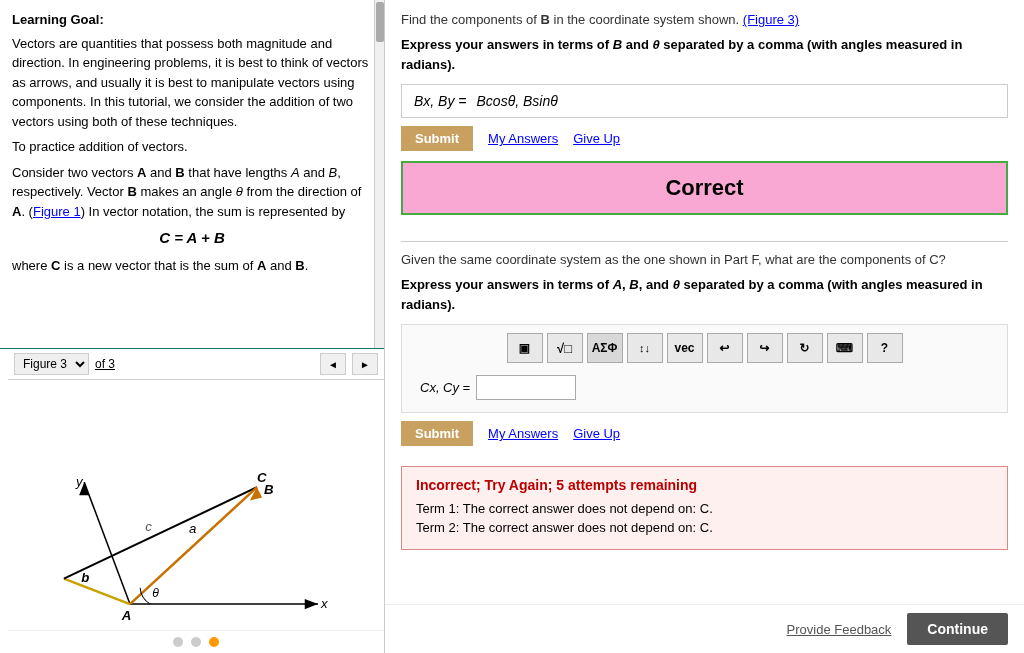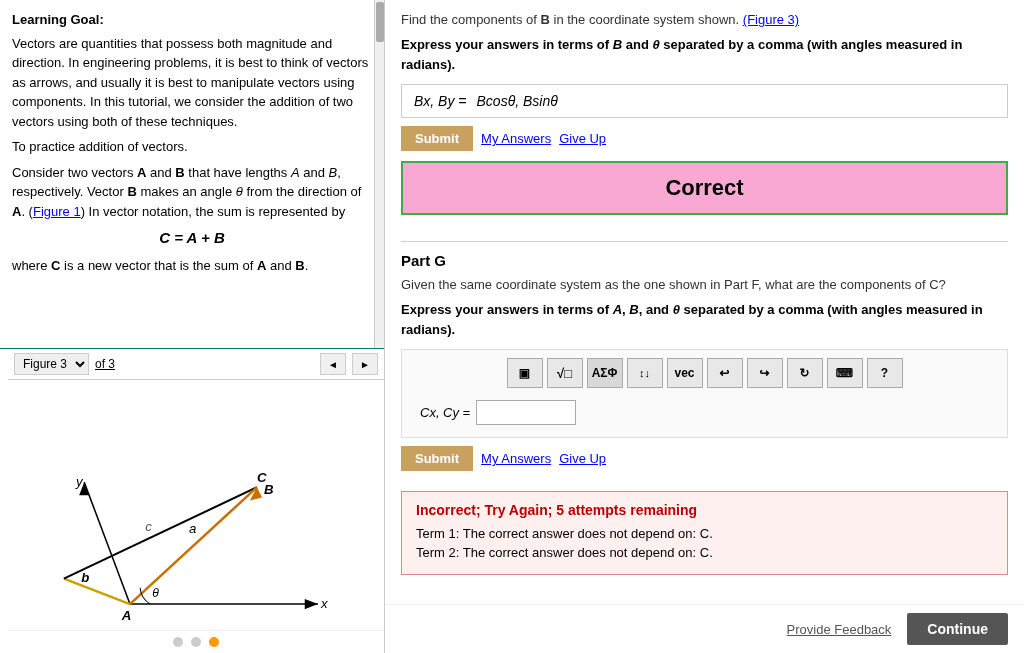--- a/index.html
+++ b/index.html
@@ -117,21 +117,21 @@
       align-items: center;
       gap: 6px;
       font-size: 14px;
     }
     .answer-box .label { font-style: italic; margin-right: 4px; }
 
     
     .submit-row {
       display: flex;
       align-items: center;
-      gap: 8px;
+      gap: 15px;
       margin-bottom: 10px;
     }
     .submit-btn {
       background: #c8a060;
       color: #fff;
       border: none;
       padding: 5px 14px;
       cursor: pointer;
       font-size: 13px;
       font-weight: bold;
@@ -361,21 +361,20 @@
   <div class="submit-row">
     <button class="submit-btn">Submit</button>
     <button class="link-btn">My Answers</button>
     <span style="color:#00f;text-decoration:underline;cursor:pointer;font-size:13px;">Give Up</span>
   </div>
 
   <div class="correct-banner">Correct</div>
 
   <hr class="divider">
 
-  <div class="part-title">Part G</div>
   <p class="question-header">Given the same coordinate system as the one shown in Part F, what are the components of C?</p>
   <p class="question-prompt">
     <b>Express your answers in terms of <i>A</i>, <i>B</i>, and <i>θ</i> separated by a comma (with angles measured in radians).</b>
   </p>
 
   <div class="math-toolbar-area">
     <div class="math-toolbar">
       <button class="math-btn">▣</button>
       <button class="math-btn" style="font-size:13px;">√□</button>
       <button class="math-btn special">ΑΣΦ</button>

